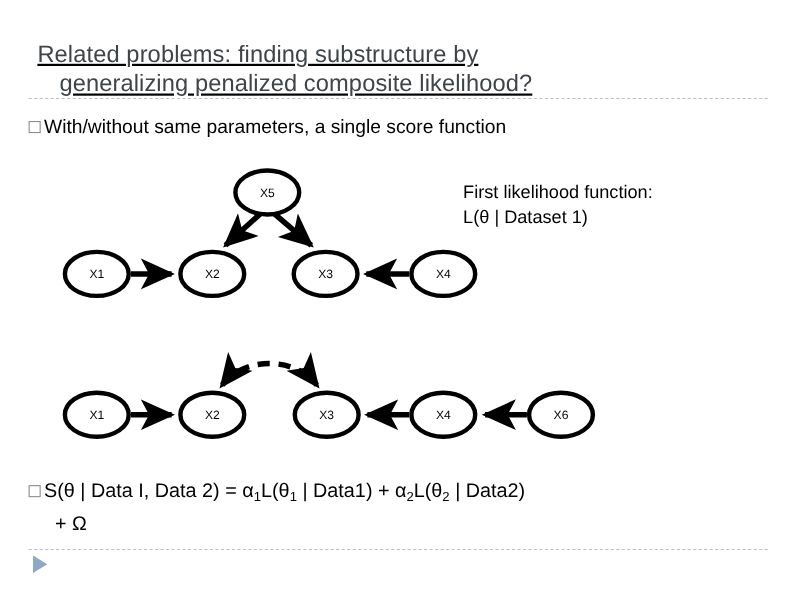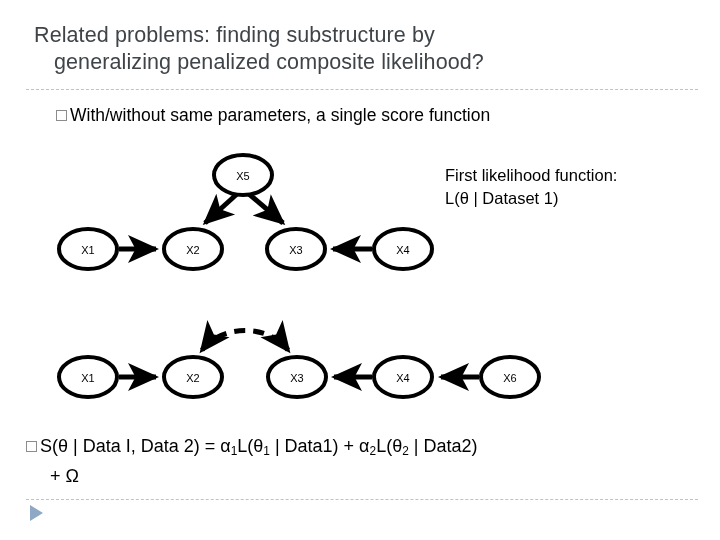--- a/index.html
+++ b/index.html
@@ -18,22 +18,23 @@
     position: absolute;
     inset: 0;
     width: 720px;
     height: 540px;
   }
 
   
   #title-block {
     position: absolute;
     left: 34px;
-    top: 22px;
+    top: 36px;
     width: 650px;
+    text-decoration: underline;
   }
   .title-line {
     color: #3f4448;
     font-size: 21.5px;
     line-height: 27px;
     white-space: nowrap;
     letter-spacing: 0.1px;
   }
   .title-line.second { margin-left: 20px; }
 
@@ -60,21 +61,21 @@
     flex: 0 0 auto;
     margin-top: 7px;
     margin-right: 3px;
   }
   .bullet-text {
     color: #000000;
     font-size: 17.5px;
     line-height: 24px;
     white-space: nowrap;
   }
-  #bullet-1 { left: 26px; top: 103px; margin-left: 30px; }
+  #bullet-1 { left: 26px; top: 103px; }
   #bullet-2 { left: 26px; top: 434px; justify-content: center; }
   #bullet-2 .bullet-text { font-size: 18px; }
   .sub { font-size: 0.66em; vertical-align: -0.28em; }
   #formula-cont {
     position: absolute;
     left: 50px;
     top: 464px;
     color: #000000;
     font-size: 18px;
     line-height: 24px;
@@ -82,21 +83,21 @@
   }
 
   
   .annot {
     position: absolute;
     color: #000000;
     font-size: 16.5px;
     line-height: 23px;
     white-space: nowrap;
   }
-  #annot-first  { left: 445px; top: 164px; }
+  #annot-first  { left: 421px; top: 164px; }
   #annot-second { left: 423px; top: 289px; }
 
   
   #graph {
     position: absolute;
     left: 0;
     top: 0;
     width: 720px;
     height: 540px;
     pointer-events: none;

